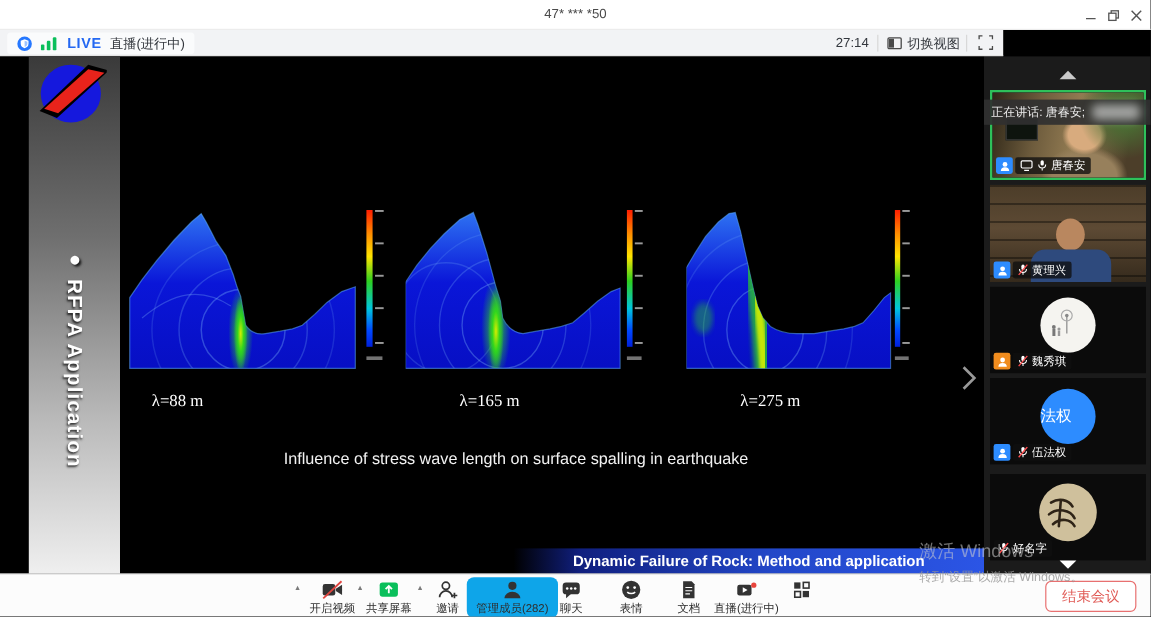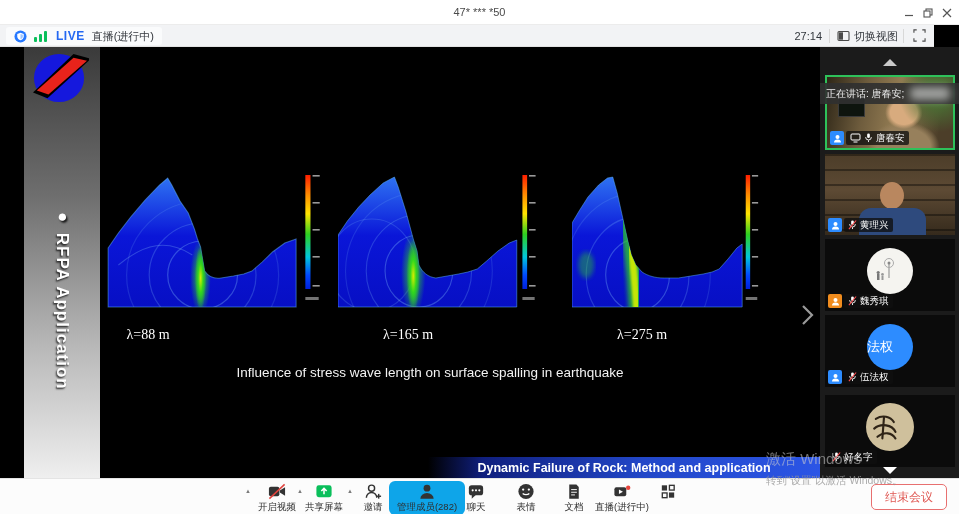--- a/index.html
+++ b/index.html
@@ -10,21 +10,21 @@
   .abs { position:absolute; }
 
   
   #titlebar { left:0; top:0; width:959px; height:25px; background:#ffffff; border-bottom:1px solid #ececec; }
   #win-title { left:0; top:0; width:100%; height:25px; line-height:25px; text-align:center;
                font-size:11px; color:#4a4a4a; }
   .winbtn { top:5px; width:16px; height:15px; display:flex; align-items:center; justify-content:center;
             cursor:pointer; color:#555; }
 
   
-  #statusbar { left:0; top:25px; width:934px; height:22px; background:#f2f3f5; border-bottom:1px solid #e2e2e2; }
+  #statusbar { left:0; top:25px; width:836px; height:22px; background:#f2f3f5; border-bottom:1px solid #e2e2e2; }
   #live-group { left:6px; top:2px; height:18px; display:flex; align-items:center; gap:7px;
                 background:#fafbfc; border-radius:3px; padding:0 8px; }
   #live-badge { color:#2468f2; font-weight:bold; font-size:12px; letter-spacing:.5px; }
   #live-status { color:#33373d; font-size:11px; }
   #duration { right:112px; top:0; height:22px; line-height:22px; font-size:11px; color:#33373d; }
   .vsep { top:4px; width:1px; height:14px; background:#d8d8d8; }
   #switch-view { right:36px; top:0; height:22px; display:flex; align-items:center; gap:4px; cursor:pointer; }
   #switch-view span { font-size:11px; color:#33373d; }
   #fullscreen-btn { right:8px; top:4px; cursor:pointer; }
 
@@ -33,21 +33,21 @@
   #slide-bar { left:24px; top:0; width:76px; height:431px;
                background:linear-gradient(180deg,#3a3a3a 0%,#6f6f6f 35%,#b9b9b9 70%,#efefef 100%); }
   #slide-logo { left:31px; top:4px; width:58px; height:54px; }
   #vertical-title { left:24px; top:160px; width:76px; height:300px; display:flex; justify-content:center; }
   #vertical-title span { writing-mode:vertical-rl; font-size:17px; font-weight:bold; color:#ffffff;
                          letter-spacing:1px; text-shadow:1.5px 1.5px 2px rgba(0,0,0,.8); }
   .sim { top:100px; height:175px; background:#000; }
   .simv { width:100%; height:100%; display:block; }
   .sim-label { top:280px; height:16px; color:#fff; font-family:"Liberation Serif","DejaVu Serif",serif;
                font-size:14px; text-align:center; }
-  #slide-caption { left:120px; top:318px; width:620px; text-align:center; color:#f2f2f2; font-size:13.5px; }
+  #slide-caption { left:120px; top:328px; width:620px; text-align:center; color:#f2f2f2; font-size:13.5px; }
   #footer-band { left:428px; top:410px; width:392px; height:21px;
                  background:linear-gradient(90deg,rgba(6,12,70,0) 0%,#101f7e 14%,#2247c8 55%,#2b55e6 100%);
                  display:flex; align-items:center; justify-content:center; }
   #footer-band span { color:#fff; font-weight:bold; font-size:12.5px; white-space:nowrap; }
   #next-chevron { left:798px; top:256px; width:18px; height:24px; cursor:pointer; opacity:.8; }
 
   
   #panel { left:820px; top:47px; width:139px; height:431px; background:#1b1b1b; }
   .scroll-arrow { left:0; width:139px; display:flex; justify-content:center; cursor:pointer; }
   .tri-up { width:0; height:0; border-left:7px solid transparent; border-right:7px solid transparent;

